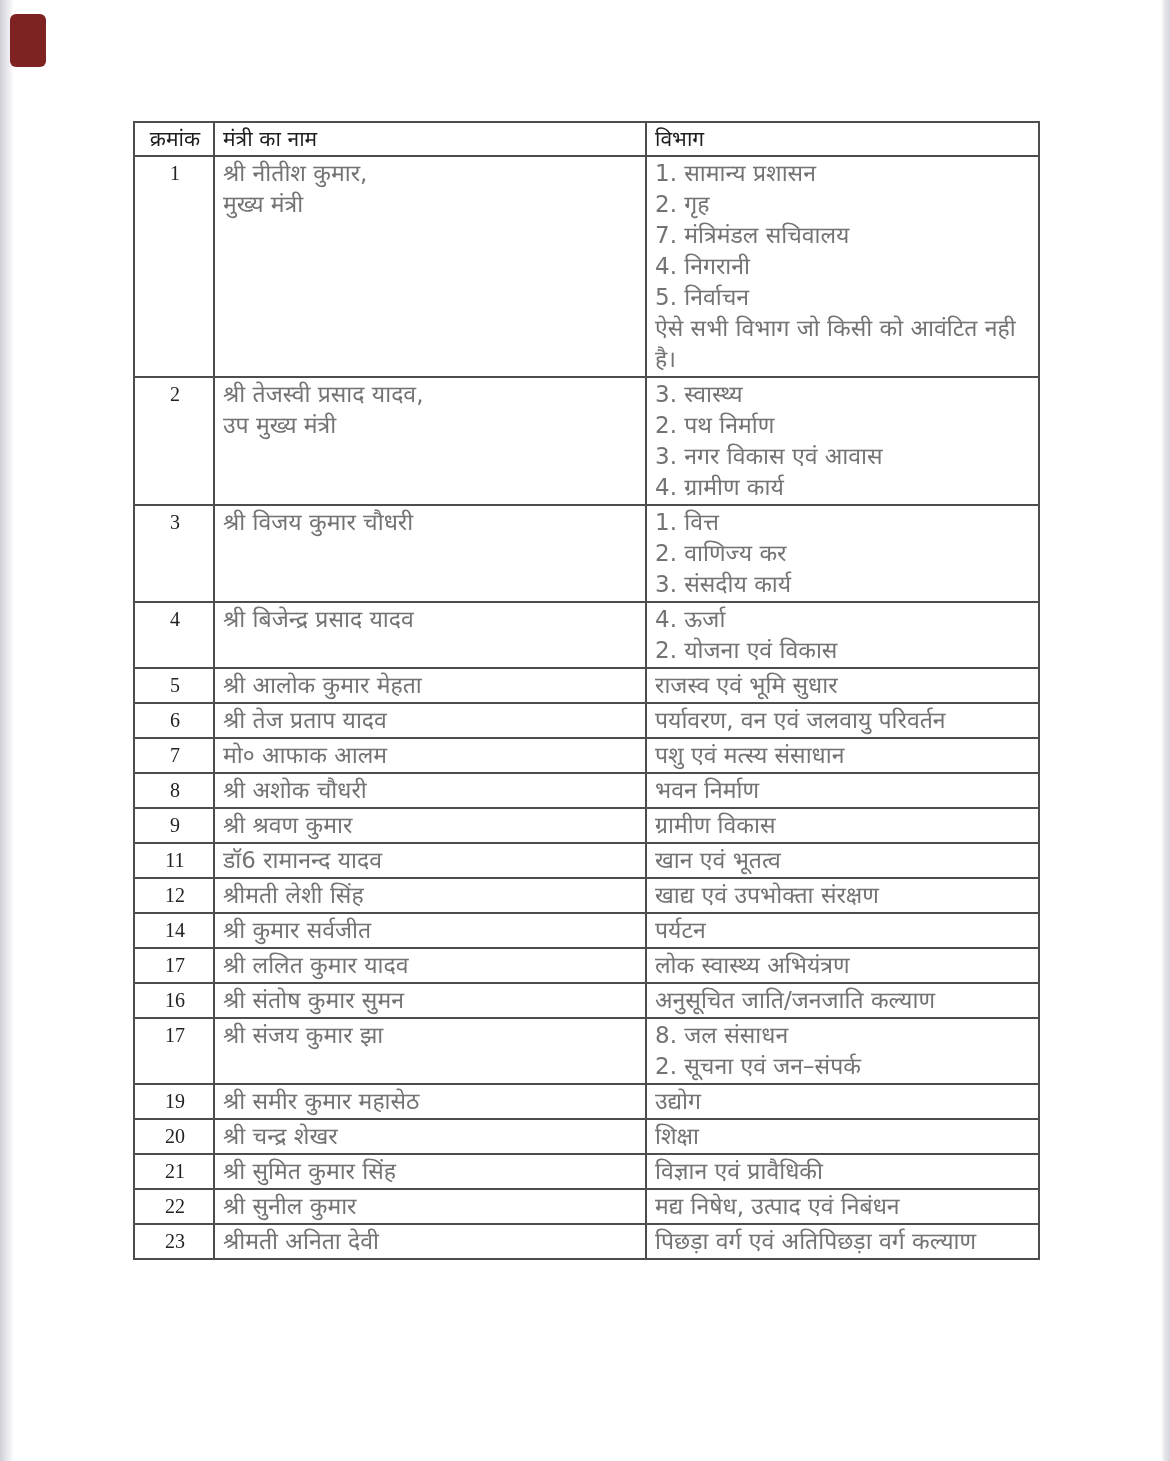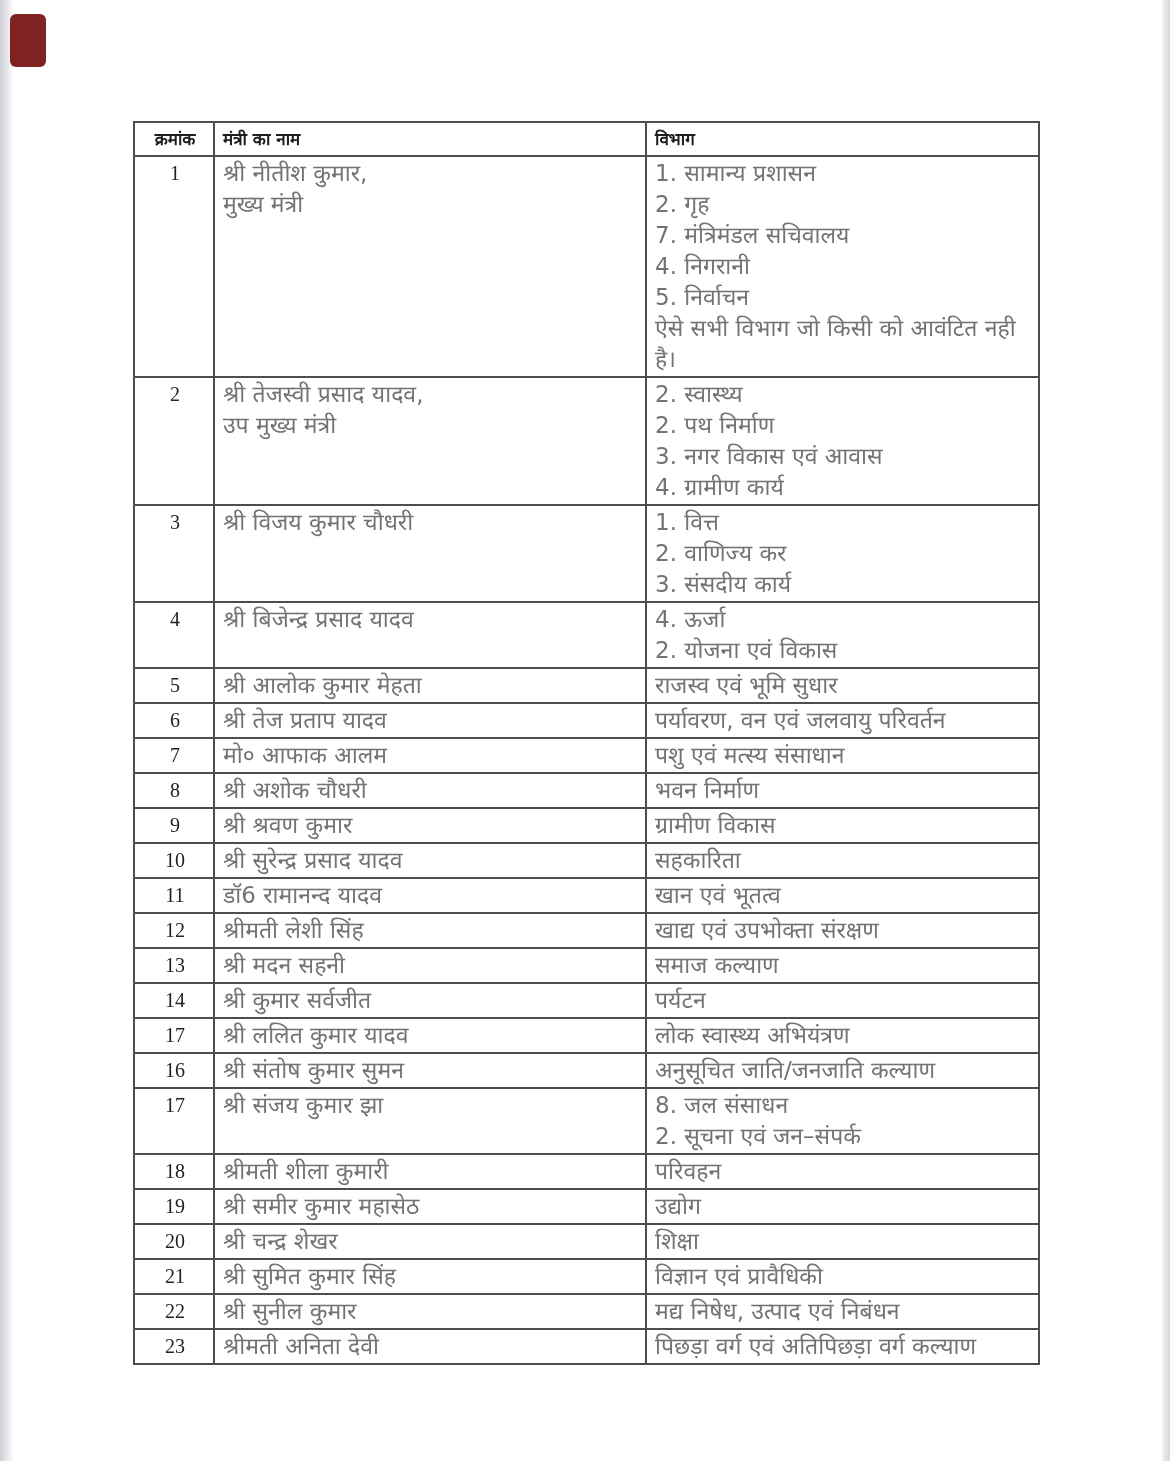--- a/index.html
+++ b/index.html
@@ -31,23 +31,23 @@
   }
   table.ministers th, table.ministers td {
     border: 2px solid #4d4d4d;
     vertical-align: top;
     padding: 1px 6px 1px 8px;
   }
   col.c-sno  { width: 80px; }
   col.c-name { width: 432px; }
   col.c-dept { width: 393px; }
   th {
-    font-weight: bold;
+    font-weight: normal;
     text-align: left;
-    font-size: 17px;
+    font-size: 21px;
     line-height: 30px;
     color: #1e1e1e;
     white-space: nowrap;
     overflow: hidden;
     margin-top: 44px;
   }
   th.h-sno { text-align: center; padding-left: 2px; padding-right: 2px; }
   td.cell-sno {
     text-align: center;
     font-family: "Liberation Serif", "DejaVu Serif", serif;
@@ -105,21 +105,21 @@
         </tr>
         <tr class="row">
           <td class="cell-sno">
             <div class="sno-text">2</div>
           </td>
           <td class="cell-name">
             <div class="line">श्री तेजस्वी प्रसाद यादव,</div>
             <div class="line">उप मुख्य मंत्री</div>
           </td>
           <td class="cell-dept">
-            <div class="line">2. स्वास्थ्य</div>
+            <div class="line">3. स्वास्थ्य</div>
             <div class="line">2. पथ निर्माण</div>
             <div class="line">3. नगर विकास एवं आवास</div>
             <div class="line">4. ग्रामीण कार्य</div>
           </td>
         </tr>
         <tr class="row">
           <td class="cell-sno">
             <div class="sno-text">3</div>
           </td>
           <td class="cell-name">
@@ -193,60 +193,38 @@
           </td>
           <td class="cell-name">
             <div class="line">श्री श्रवण कुमार</div>
           </td>
           <td class="cell-dept">
             <div class="line">ग्रामीण विकास</div>
           </td>
         </tr>
         <tr class="row">
           <td class="cell-sno">
-            <div class="sno-text">10</div>
-          </td>
-          <td class="cell-name">
-            <div class="line">श्री सुरेन्द्र प्रसाद यादव</div>
-          </td>
-          <td class="cell-dept">
-            <div class="line">सहकारिता</div>
-          </td>
-        </tr>
-        <tr class="row">
-          <td class="cell-sno">
             <div class="sno-text">11</div>
           </td>
           <td class="cell-name">
             <div class="line">डॉ6 रामानन्द यादव</div>
           </td>
           <td class="cell-dept">
             <div class="line">खान एवं भूतत्व</div>
           </td>
         </tr>
         <tr class="row">
           <td class="cell-sno">
             <div class="sno-text">12</div>
           </td>
           <td class="cell-name">
             <div class="line">श्रीमती लेशी सिंह</div>
           </td>
           <td class="cell-dept">
             <div class="line">खाद्य एवं उपभोक्ता संरक्षण</div>
-          </td>
-        </tr>
-        <tr class="row">
-          <td class="cell-sno">
-            <div class="sno-text">13</div>
-          </td>
-          <td class="cell-name">
-            <div class="line">श्री मदन सहनी</div>
-          </td>
-          <td class="cell-dept">
-            <div class="line">समाज कल्याण</div>
           </td>
         </tr>
         <tr class="row">
           <td class="cell-sno">
             <div class="sno-text">14</div>
           </td>
           <td class="cell-name">
             <div class="line">श्री कुमार सर्वजीत</div>
           </td>
           <td class="cell-dept">
@@ -278,31 +256,20 @@
         <tr class="row">
           <td class="cell-sno">
             <div class="sno-text">17</div>
           </td>
           <td class="cell-name">
             <div class="line">श्री संजय कुमार झा</div>
           </td>
           <td class="cell-dept">
             <div class="line">8. जल संसाधन</div>
             <div class="line">2. सूचना एवं जन–संपर्क</div>
-          </td>
-        </tr>
-        <tr class="row">
-          <td class="cell-sno">
-            <div class="sno-text">18</div>
-          </td>
-          <td class="cell-name">
-            <div class="line">श्रीमती शीला कुमारी</div>
-          </td>
-          <td class="cell-dept">
-            <div class="line">परिवहन</div>
           </td>
         </tr>
         <tr class="row">
           <td class="cell-sno">
             <div class="sno-text">19</div>
           </td>
           <td class="cell-name">
             <div class="line">श्री समीर कुमार महासेठ</div>
           </td>
           <td class="cell-dept">

